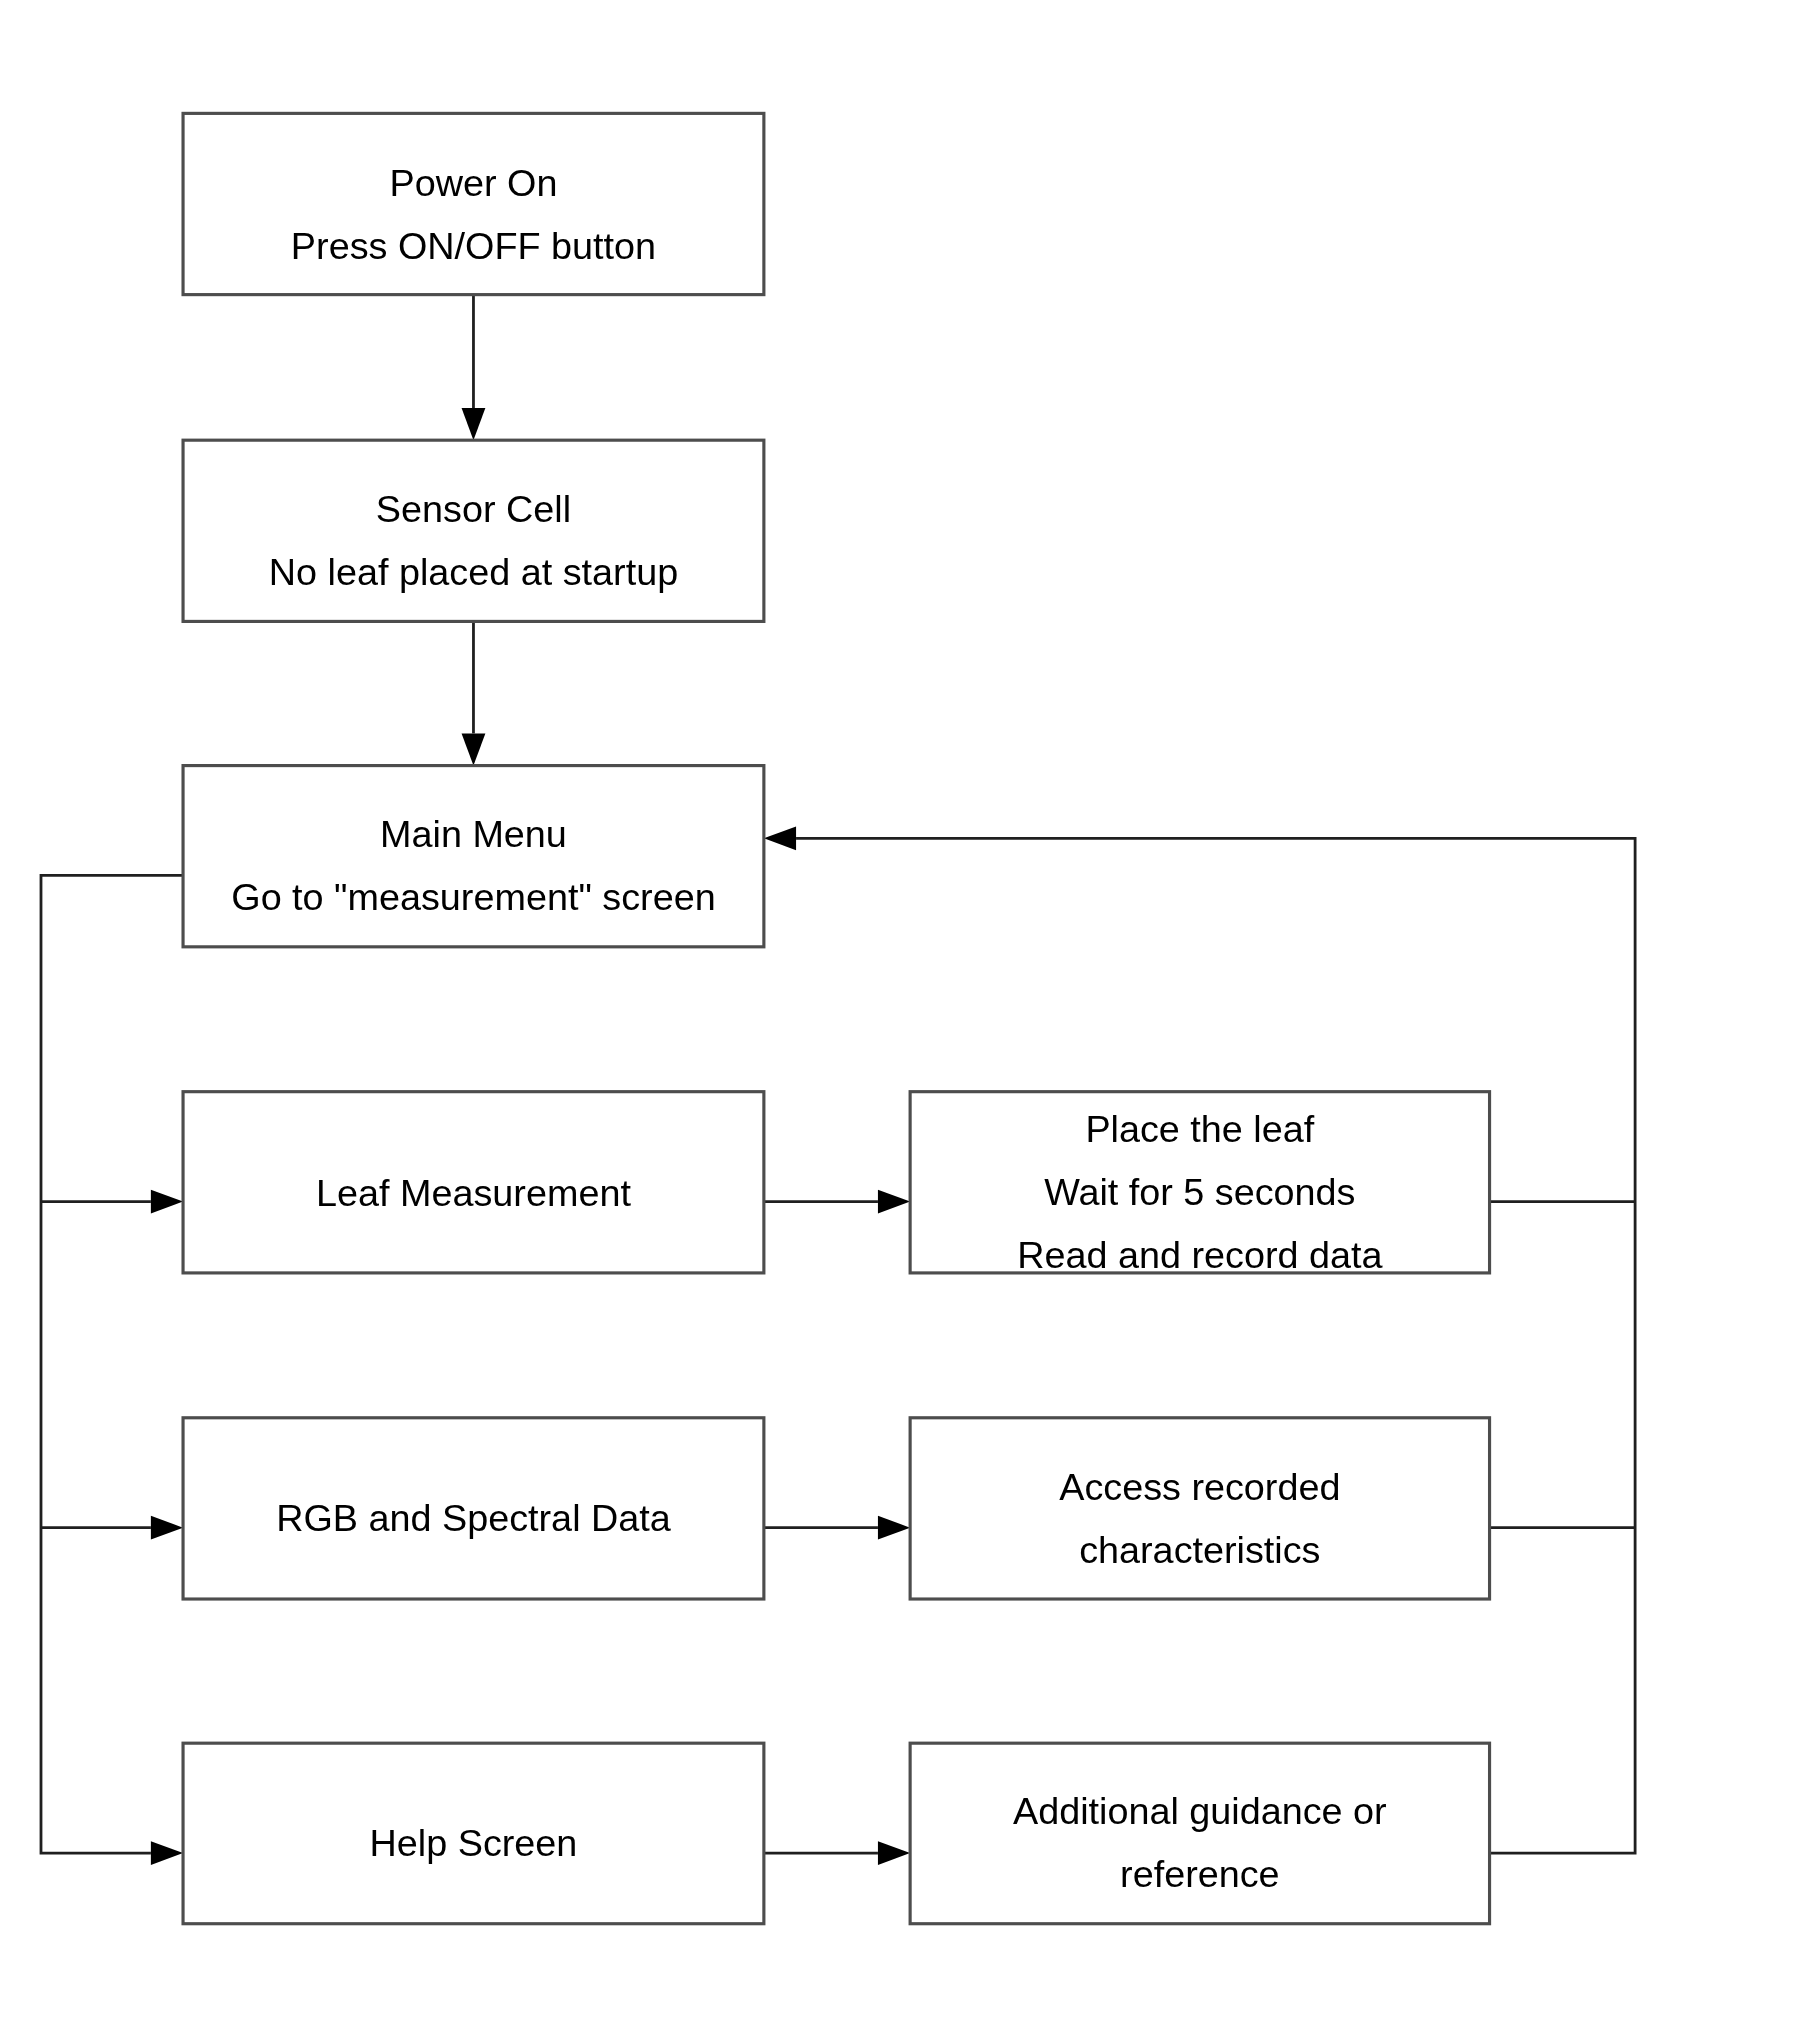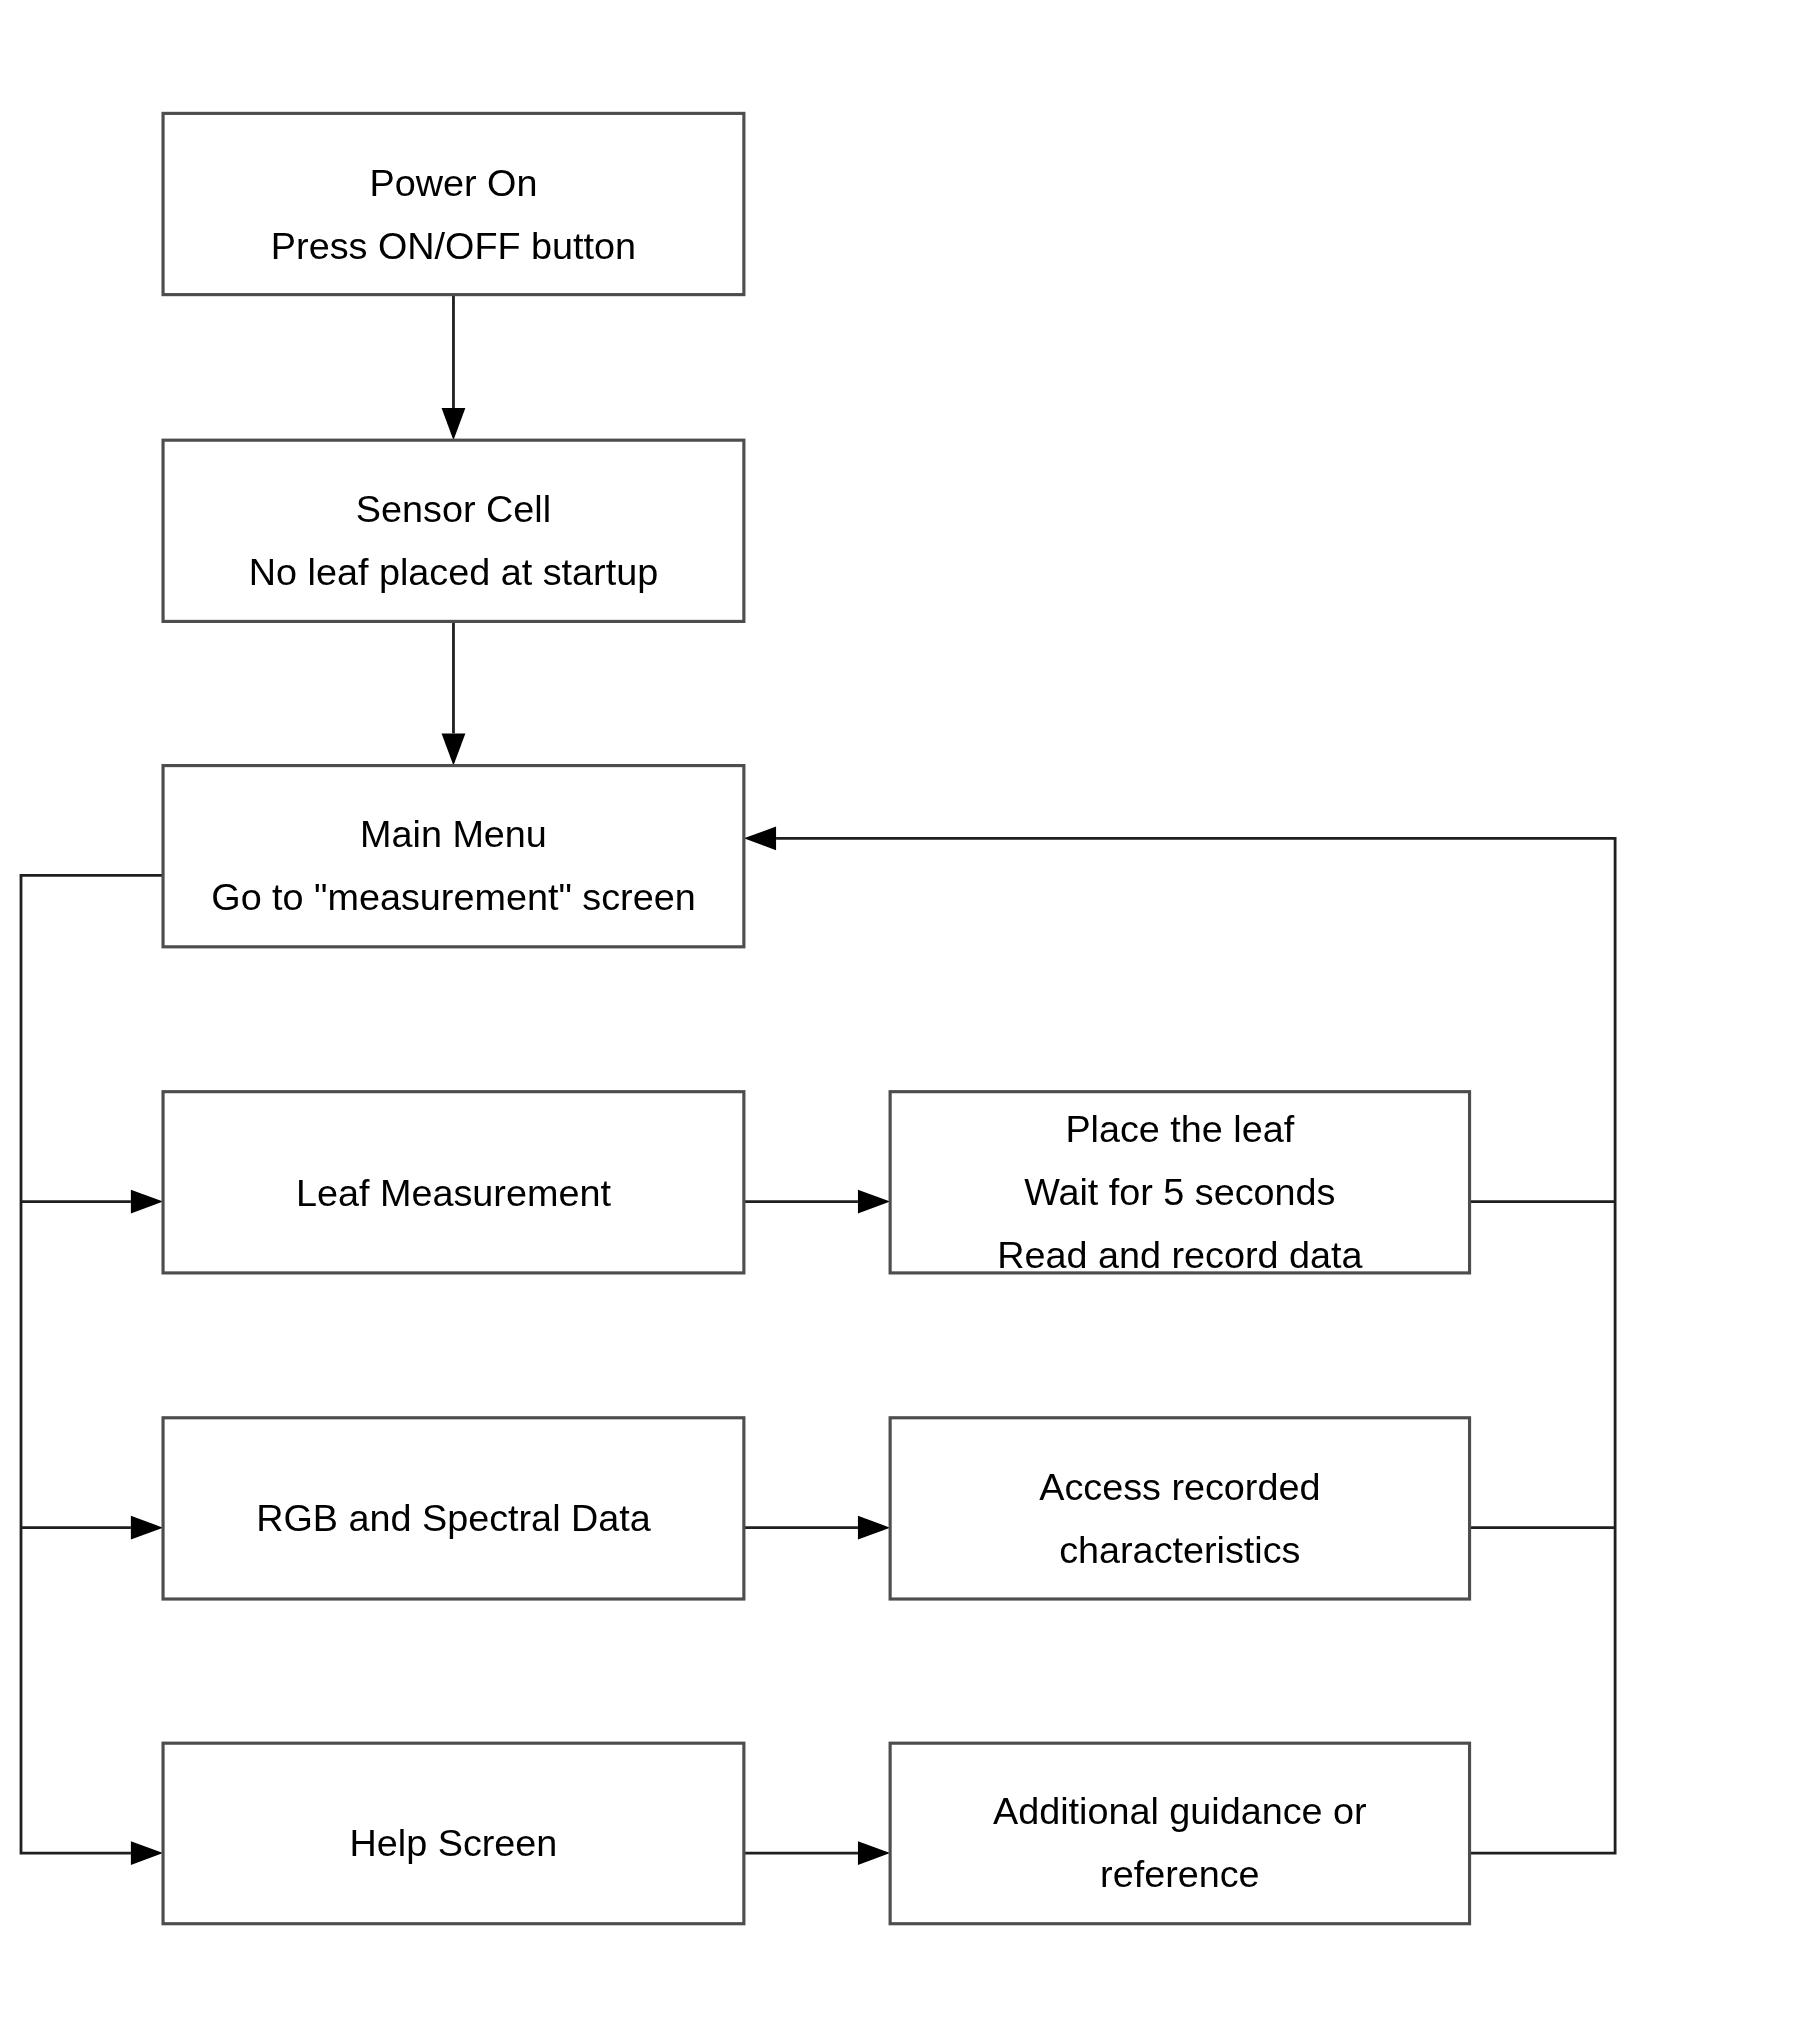--- a/index.html
+++ b/index.html
@@ -2,20 +2,21 @@
 <html style="--background: #ffffff; --box-border: #4d4d4d; --line: #1f1f1f; --arrow: #000000; --text: #000000;font-size:12.3px"><head>
 <meta charset="utf-8">
 <style>
   html, body { margin: 0; padding: 0; }
   body { background: #fff; }
   .page {
     position: relative;
     width: 1634px;
     height: 2035px;
     background: var(--background, #ffffff);
+    margin-left: 20px;
   }
   svg { display: block; width: 100%; height: 100%; }
   .box {
     fill: #ffffff;
     stroke: var(--box-border, #4d4d4d);
     stroke-width: 4.5;
   }
   .conn {
     fill: none;
     stroke: var(--line, #1f1f1f);

